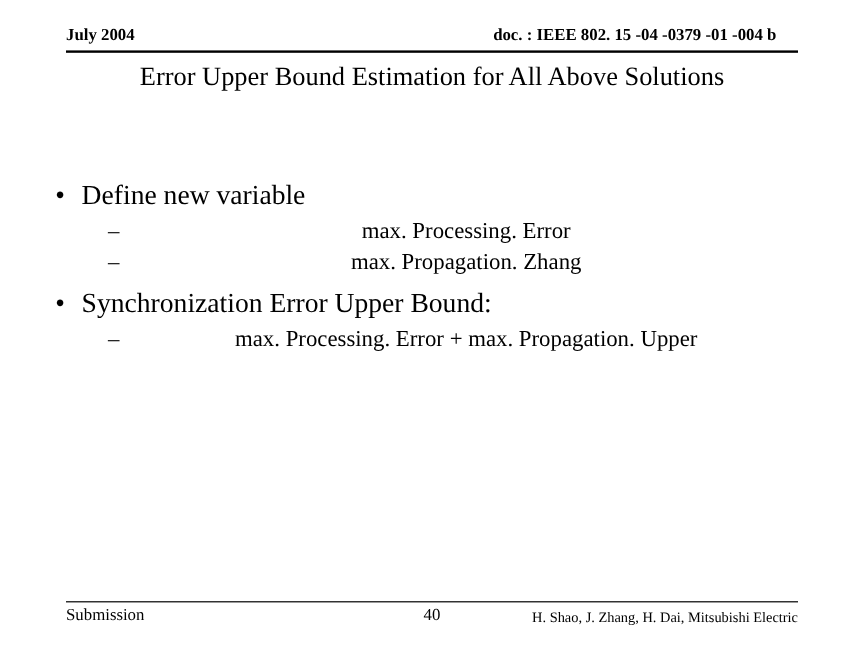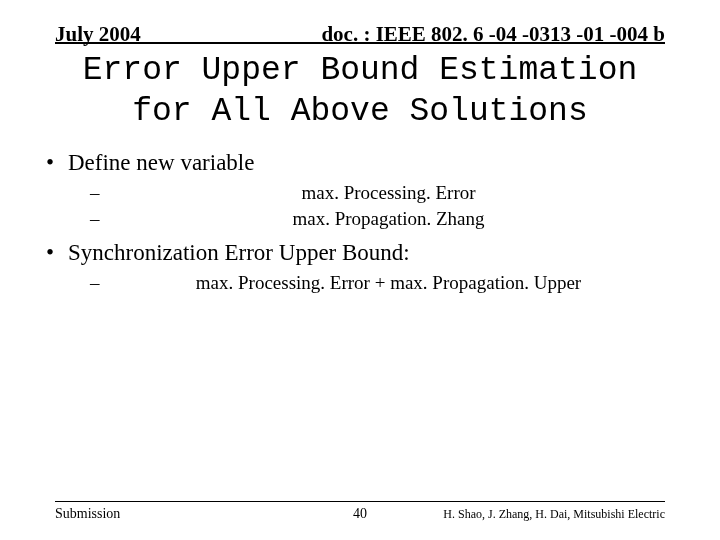--- a/index.html
+++ b/index.html
@@ -1,37 +1,37 @@
 <!DOCTYPE html>
 <html><head>
 <meta charset="utf-8">
 <style>
   * { margin: 0; padding: 0; box-sizing: border-box; }
   html, body { width: 720px; height: 540px; background: #fff; font-family: "Times New Roman", Times, serif; color: #000; }
   .slide { position: relative; width: 720px; height: 540px; }
-  .header { position: absolute; top: 22px; left: 55px; right: 55px; display: flex; justify-content: space-between; align-items: flex-end; font-weight: bold; font-size: 21px; }
+  .header { position: absolute; top: 22px; left: 55px; right: 73px; display: flex; justify-content: space-between; align-items: flex-end; font-weight: bold; font-size: 14px; }
   .header-rule { position: absolute; top: 42px; left: 55px; right: 55px; border-top: 2px solid #000; }
-  .title { position: absolute; top: 50px; left: 55px; right: 55px; text-align: center; font-size: 33px; line-height: 1.25; font-family: Liberation Mono, monospace; }
+  .title { position: absolute; top: 50px; left: 55px; right: 55px; text-align: center; font-size: 22px; line-height: 1.25; }
   .body { position: absolute; top: 140px; left: 40px; right: 55px; font-family: Liberation Serif, serif; }
   .bullet1 { font-size: 23px; margin-top: 10px; margin-bottom: 6px; padding-left: 28px; position: relative; }
   .bullet1::before { content: "•"; position: absolute; left: 6px; top: 0; font-size: 23px; }
   .bullet2 { font-size: 19px; margin-top: 4px; margin-bottom: 2px; padding-left: 72px; position: relative; text-align: center; }
   .bullet2::before { content: "–"; position: absolute; left: 50px; top: 0; font-size: 19px; }
   .footer-rule { position: absolute; bottom: 38px; left: 55px; right: 55px; border-top: 1.5px solid #000; }
   .footer { position: absolute; bottom: 18px; left: 55px; right: 55px; display: flex; justify-content: space-between; align-items: center; font-size: 14px; }
   .footer .center { position: absolute; left: 0; right: 0; text-align: center; }
   .footer .right { margin-left: auto; font-size: 12px; }
 </style>
 </head>
 <body>
 
 <div class="slide">
   <div class="header">
     <span>July 2004</span>
-    <span>doc. : IEEE 802. 6 -04 -0313 -01 -004 b</span>
+    <span>doc. : IEEE 802. 15 -04 -0379 -01 -004 b</span>
   </div>
   <div class="header-rule"></div>
 
   <div class="title">Error Upper Bound Estimation for All Above Solutions</div>
 
   <div class="body">
     <div class="bullet1">Define new variable</div>
     <div class="bullet2">max. Processing. Error</div>
     <div class="bullet2">max. Propagation. Zhang</div>
     <div class="bullet1">Synchronization Error Upper Bound:</div>

